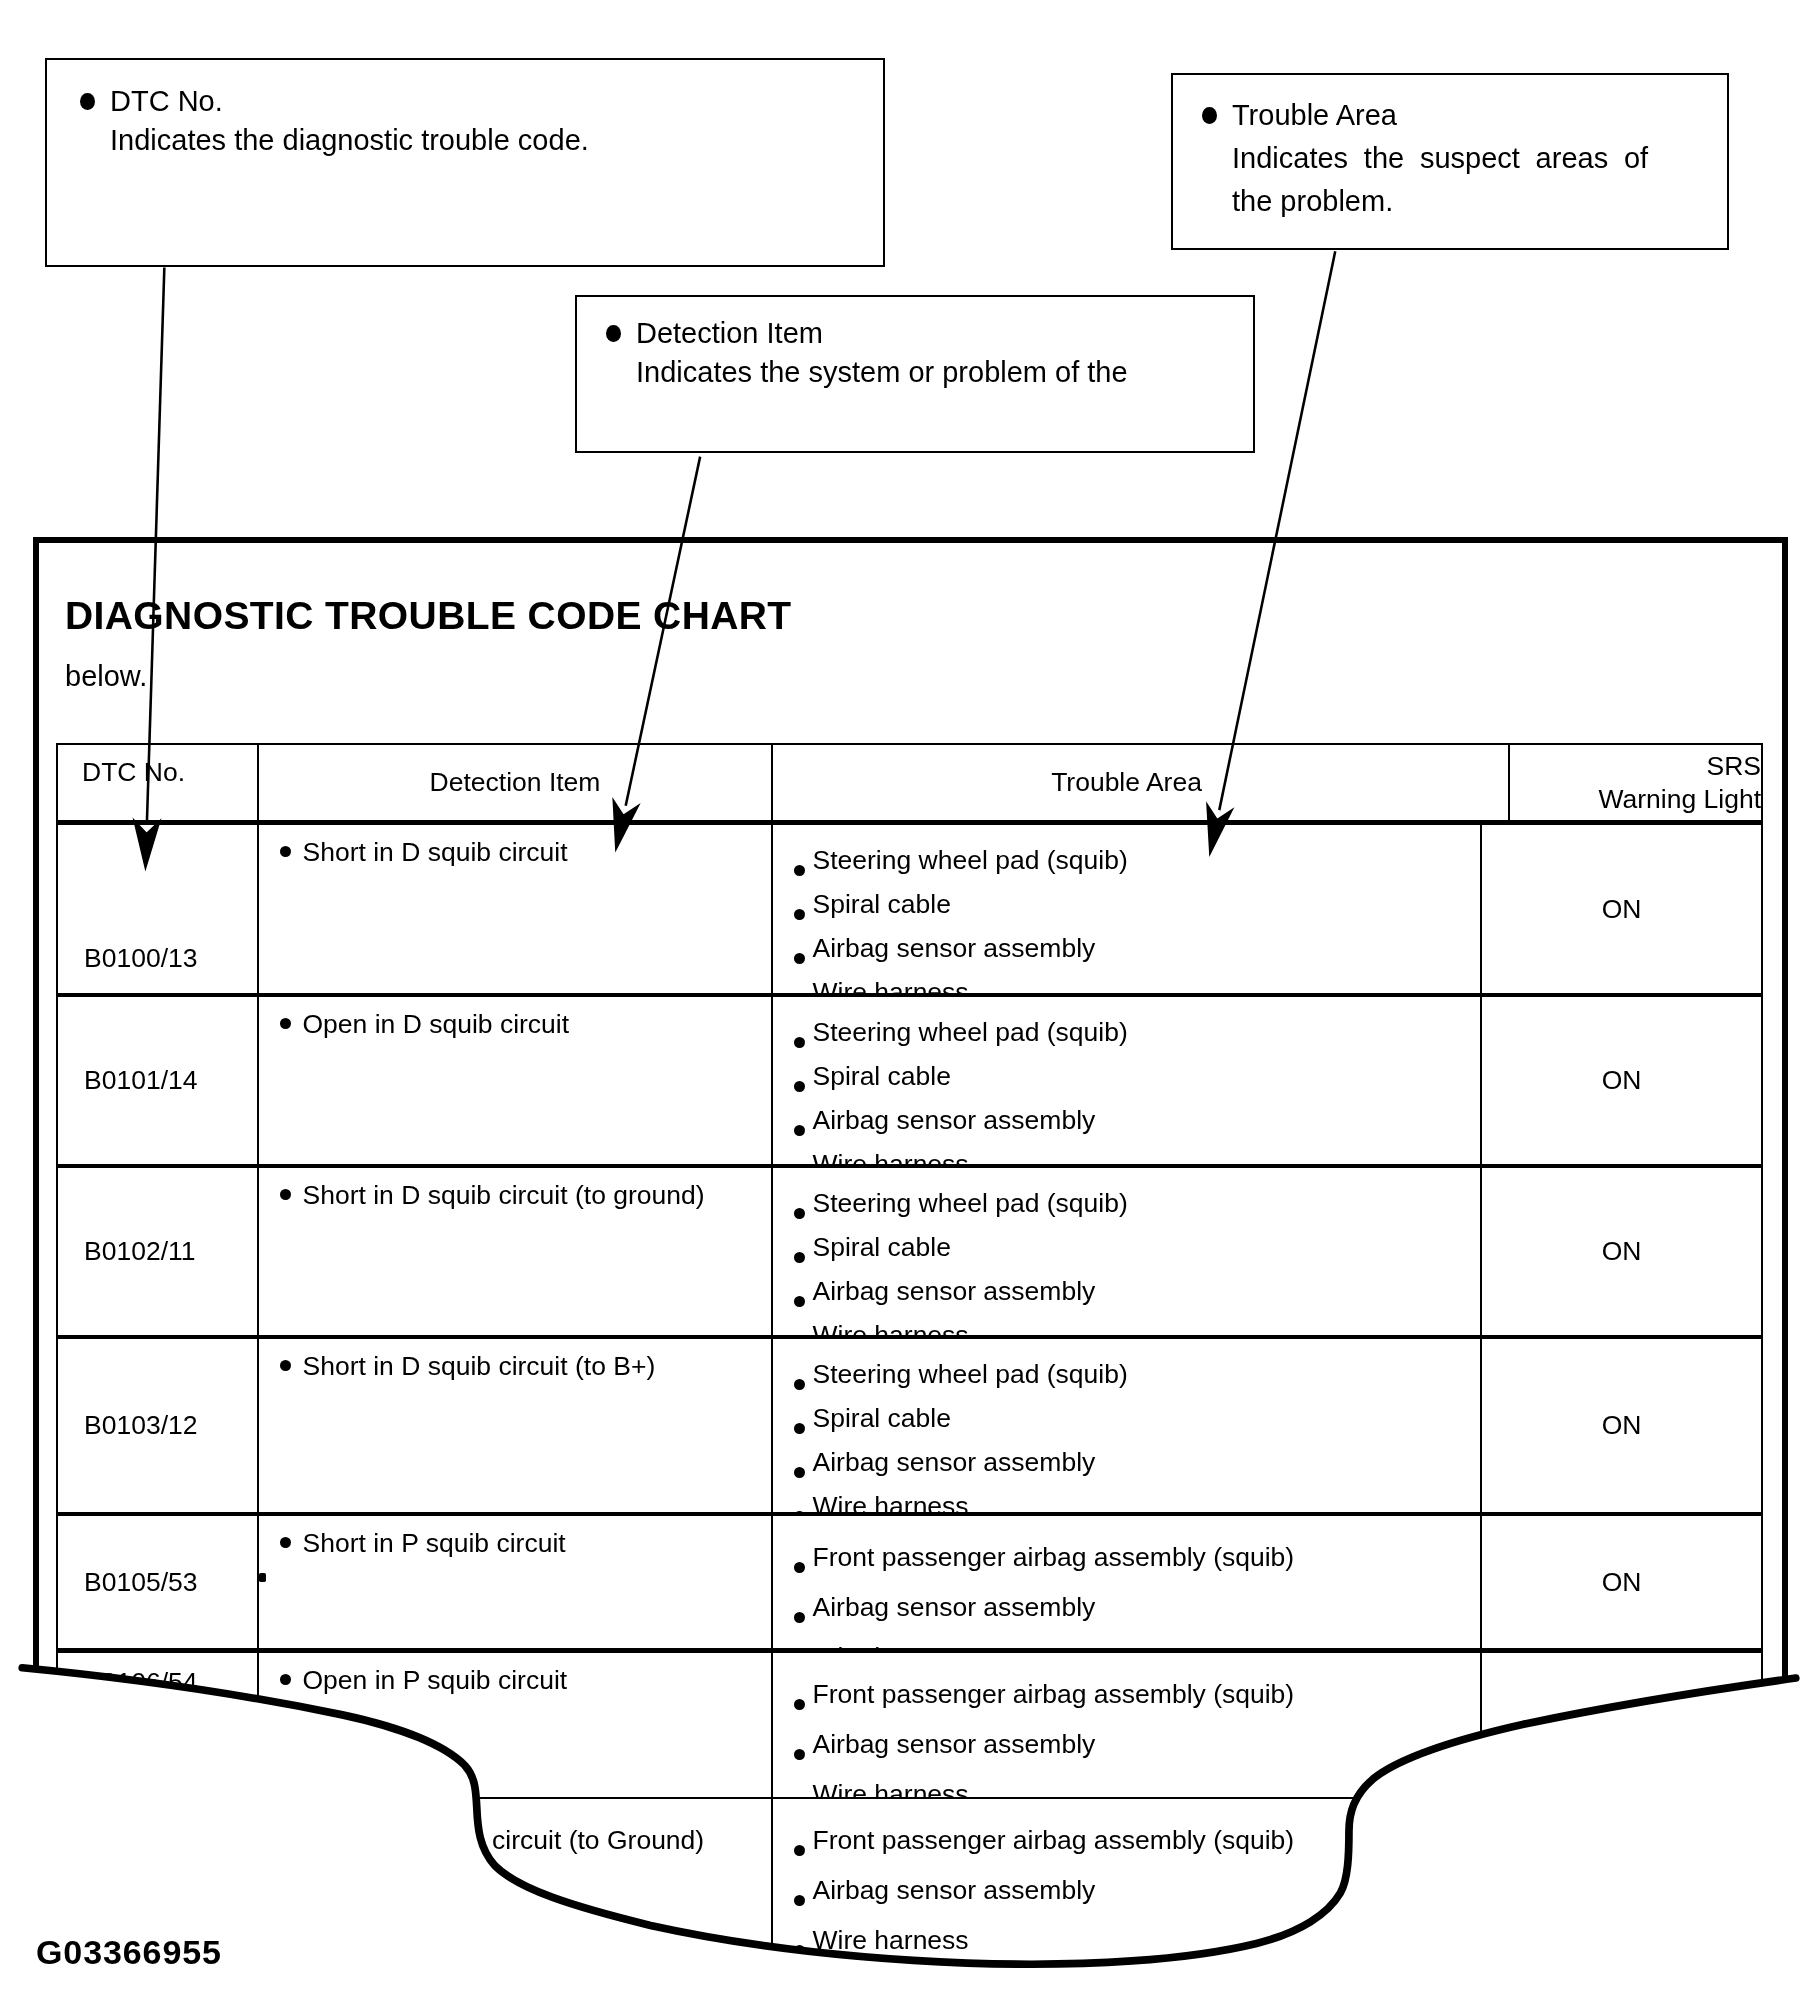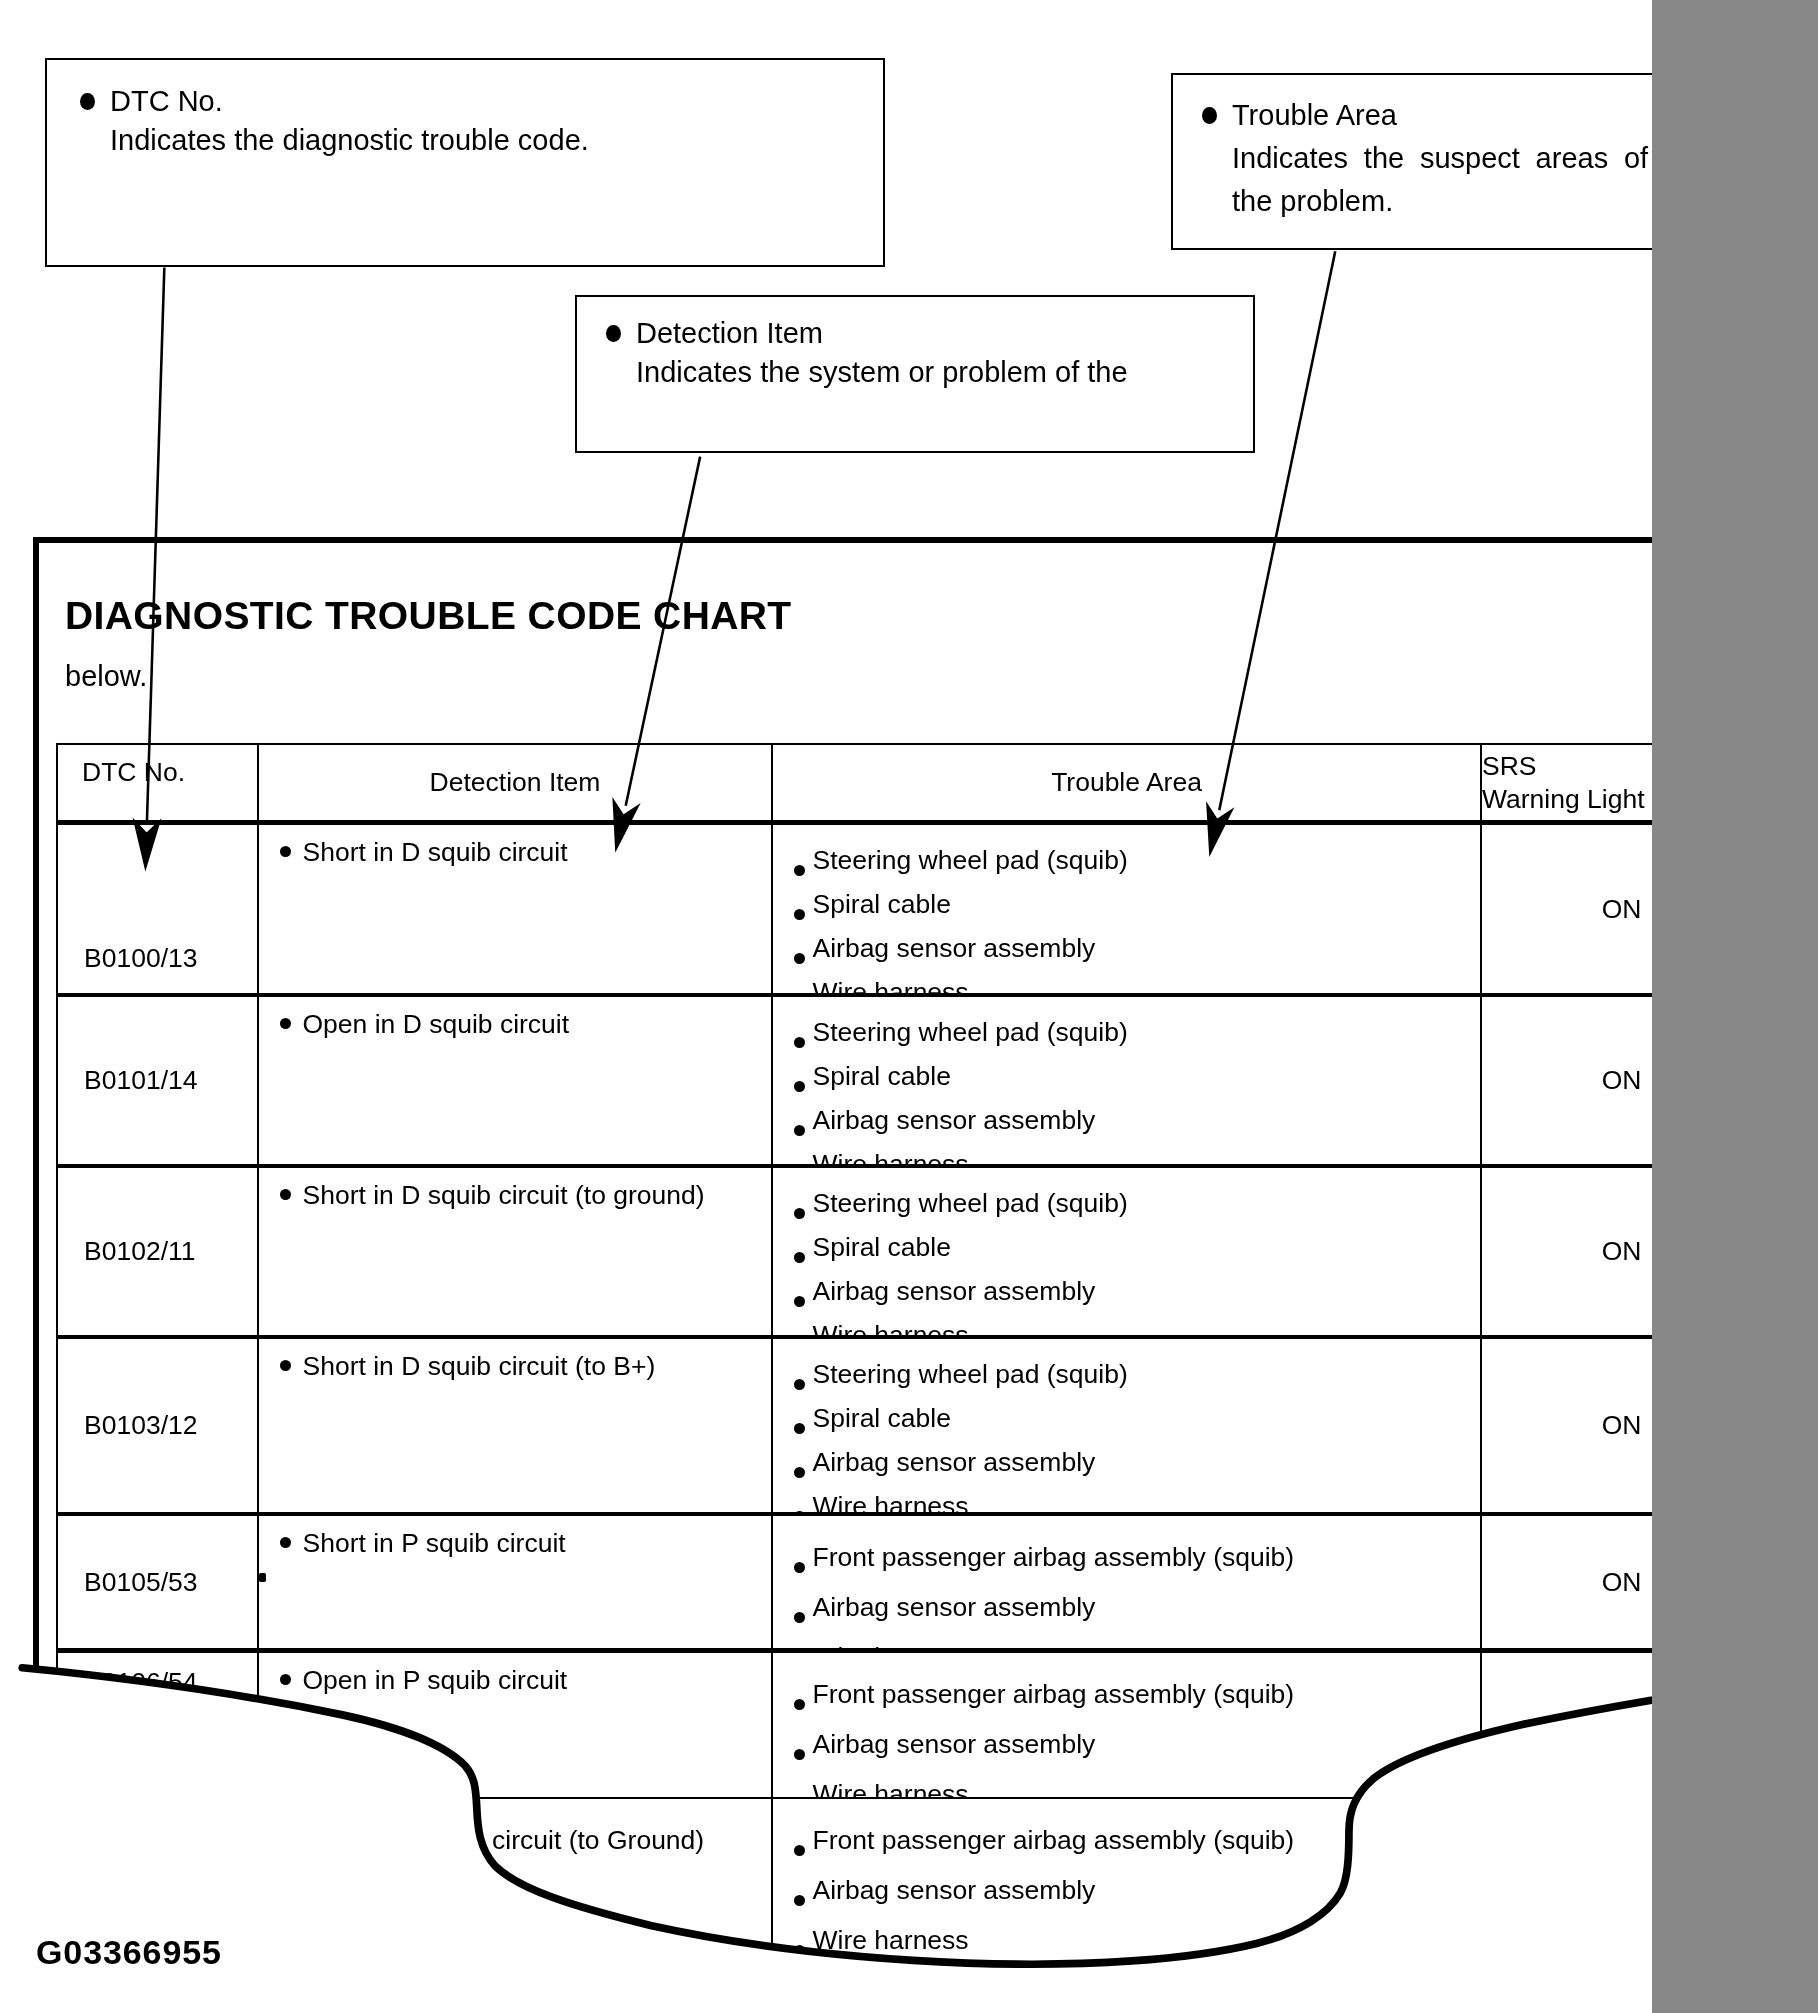--- a/index.html
+++ b/index.html
@@ -1,18 +1,18 @@
 <!DOCTYPE html>
 <html style="font-size:13.7px"><head>
 <meta charset="utf-8">
 <style>
   html,body{margin:0;padding:0;background:#888;}
   .page{
     position:relative;
-    width:1652px;height:2014px;
+    width:1818px;height:2014px;
     background:#fff;
     font-family:"Liberation Sans", sans-serif;
     color:#000;
     overflow:hidden;
   }
   
   .callout{
     position:absolute;
     border:2.6px solid #000;
     background:#fff;
@@ -49,21 +49,21 @@
     background:#fff;z-index:2;font-size:26.5px;
   }
   .trow{display:grid;grid-template-columns:199px 514px 709px 1fr;
     border-bottom:4.3px solid #000;box-sizing:border-box;}
   .trow:last-child{border-bottom:none;}
   .thead{height:80px;border-bottom:5.1px solid #000;}
   .cell{box-sizing:border-box;overflow:hidden;}
   .cell + .cell{border-left:2.6px solid #000;}
   .h-dtc{padding:12px 0 0 24px;}
   .h-mid{display:flex;align-items:center;justify-content:center;text-align:center;}
-  .h-srs{display:flex;flex-direction:column;align-items:flex-start;justify-content:center;line-height:33px;text-align:center;}
+  .h-srs{display:flex;flex-direction:column;align-items:flex-end;justify-content:center;line-height:33px;text-align:center;margin-left:28px;}
   .dtc-cell{display:flex;padding-left:26px;}
   .dtc-center{align-items:center;}
   .dtc-low{align-items:flex-start;padding-top:118px;}
   .dtc-top{align-items:flex-start;padding-top:13.7px;}
   .det-cell{display:flex;gap:12px;padding:12px 0 0 20.5px;align-items:flex-start;}
   .det-cell.fragment{padding-left:211px;padding-top:26px;}
   .blt{width:11px;height:11px;border-radius:50%;background:#000;flex:none;margin-top:8.6px;}
   .trb-cell ul{list-style:none;margin:0;padding:6.8px 0 0 20.5px;}
   .trb-cell li{display:flex;gap:8px;align-items:flex-end;}
   .sp4 li{height:44px;}

